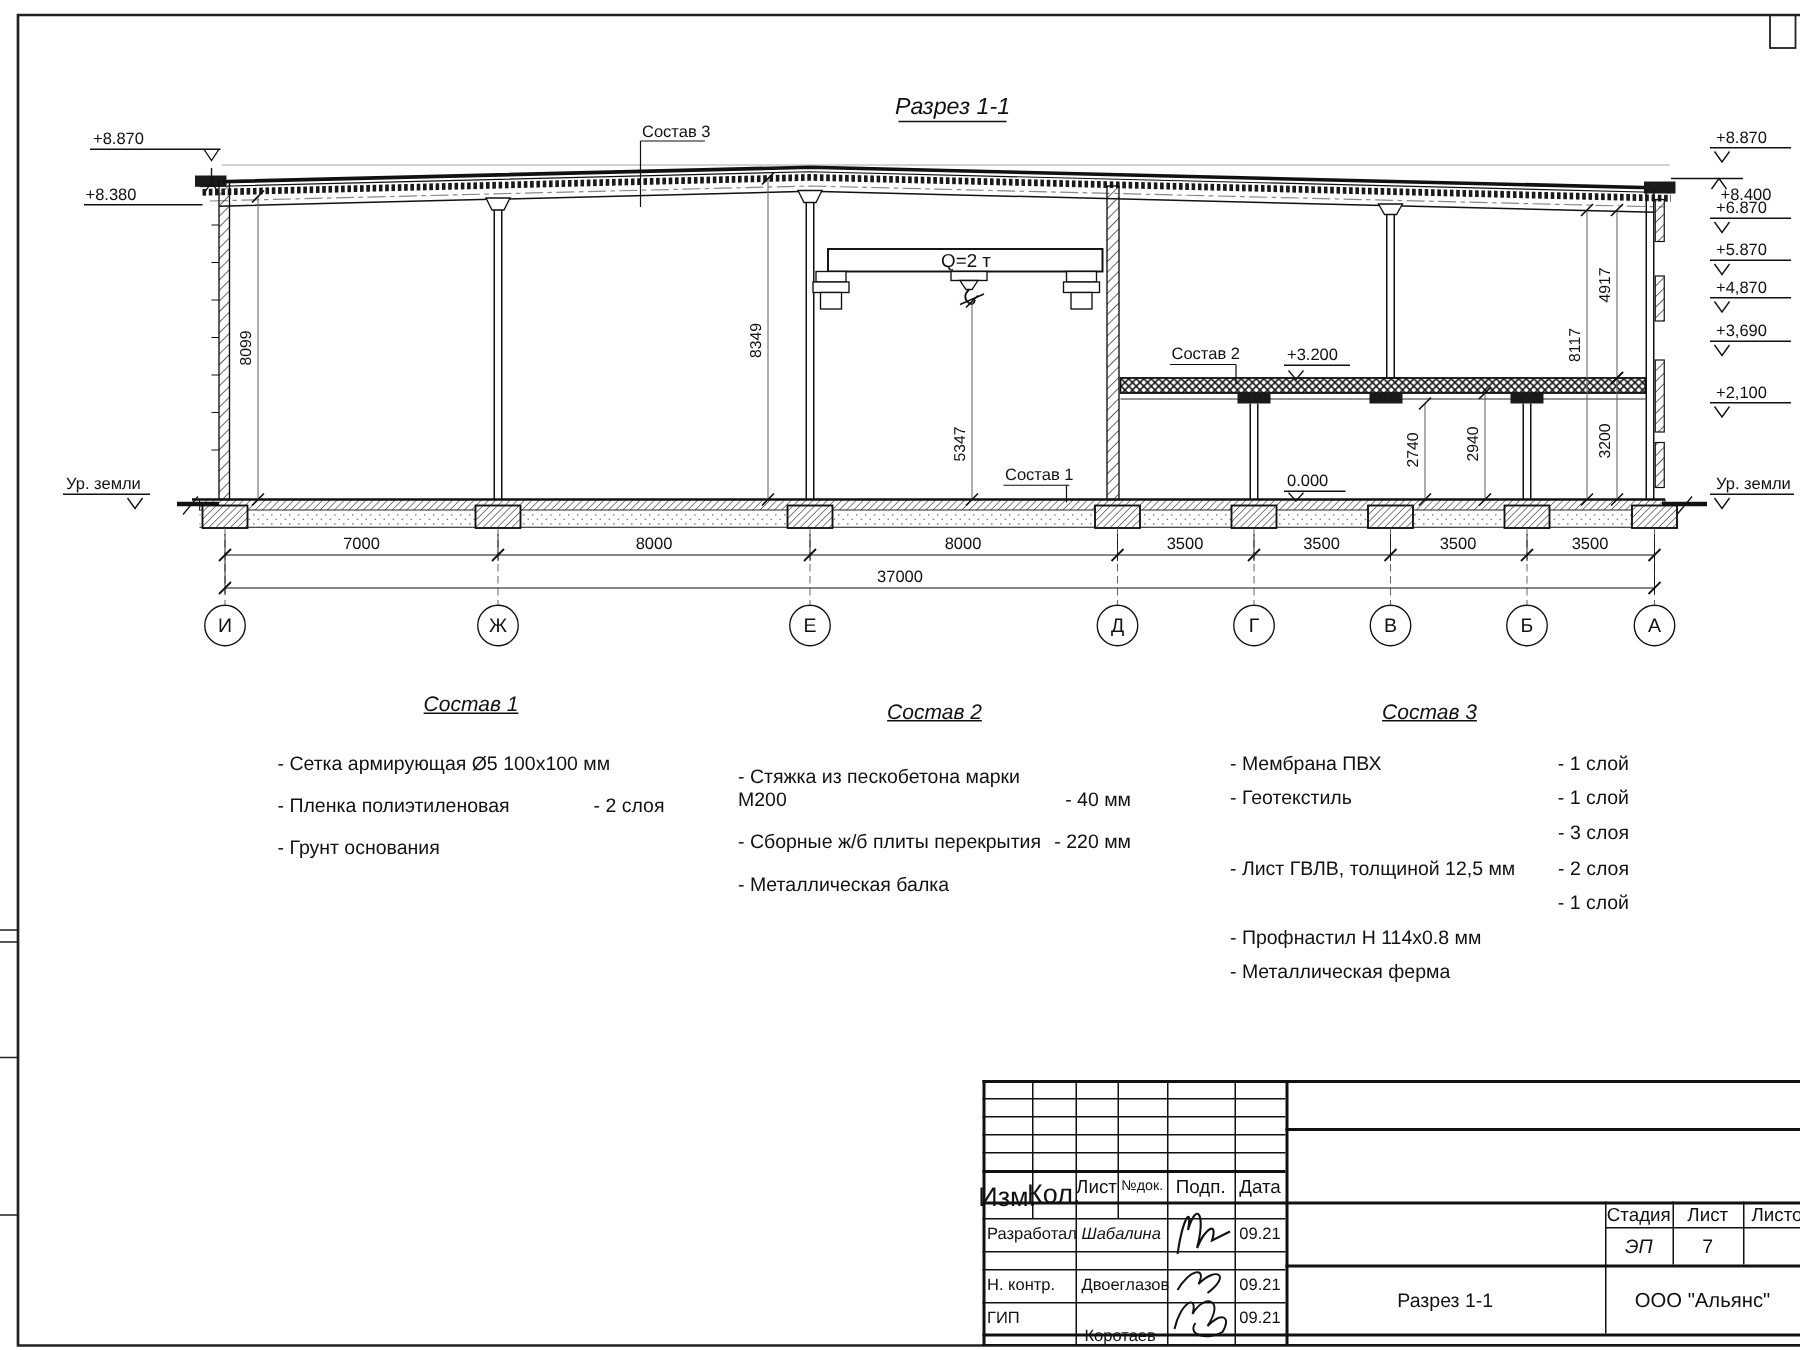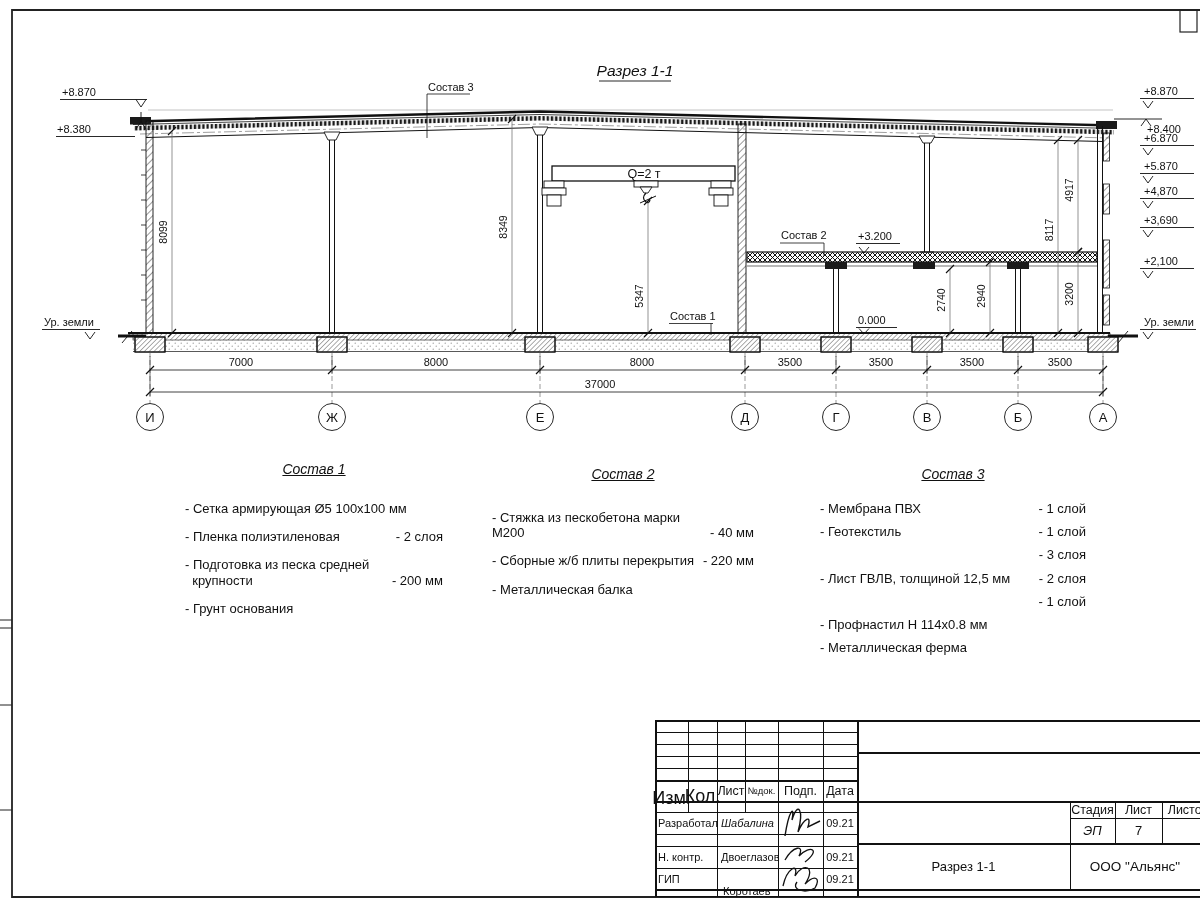--- a/index.html
+++ b/index.html
@@ -248,25 +248,20 @@
   <div class="ctitle">Состав 1</div>
   <div class="citem">
         <span class="t">- Сетка армирующая Ø5 100х100 мм</span>
         <span class="v"></span>
       </div>
   <div class="citem">
         <span class="t">- Пленка полиэтиленовая</span>
         <span class="v">-  2 слоя</span>
       </div>
   <div class="citem">
-        <span class="t">- Подготовка из песка средней
-  крупности</span>
-        <span class="v">- 200 мм</span>
-      </div>
-  <div class="citem">
         <span class="t">- Грунт основания</span>
         <span class="v"></span>
       </div>
 </div>
 
 <div class="clist c2" style="left:492px;top:466px;width:262px;">
   <div class="ctitle">Состав 2</div>
   <div class="citem">
         <span class="t">- Стяжка из пескобетона марки М200</span>
         <span class="v">- 40 мм</span>

